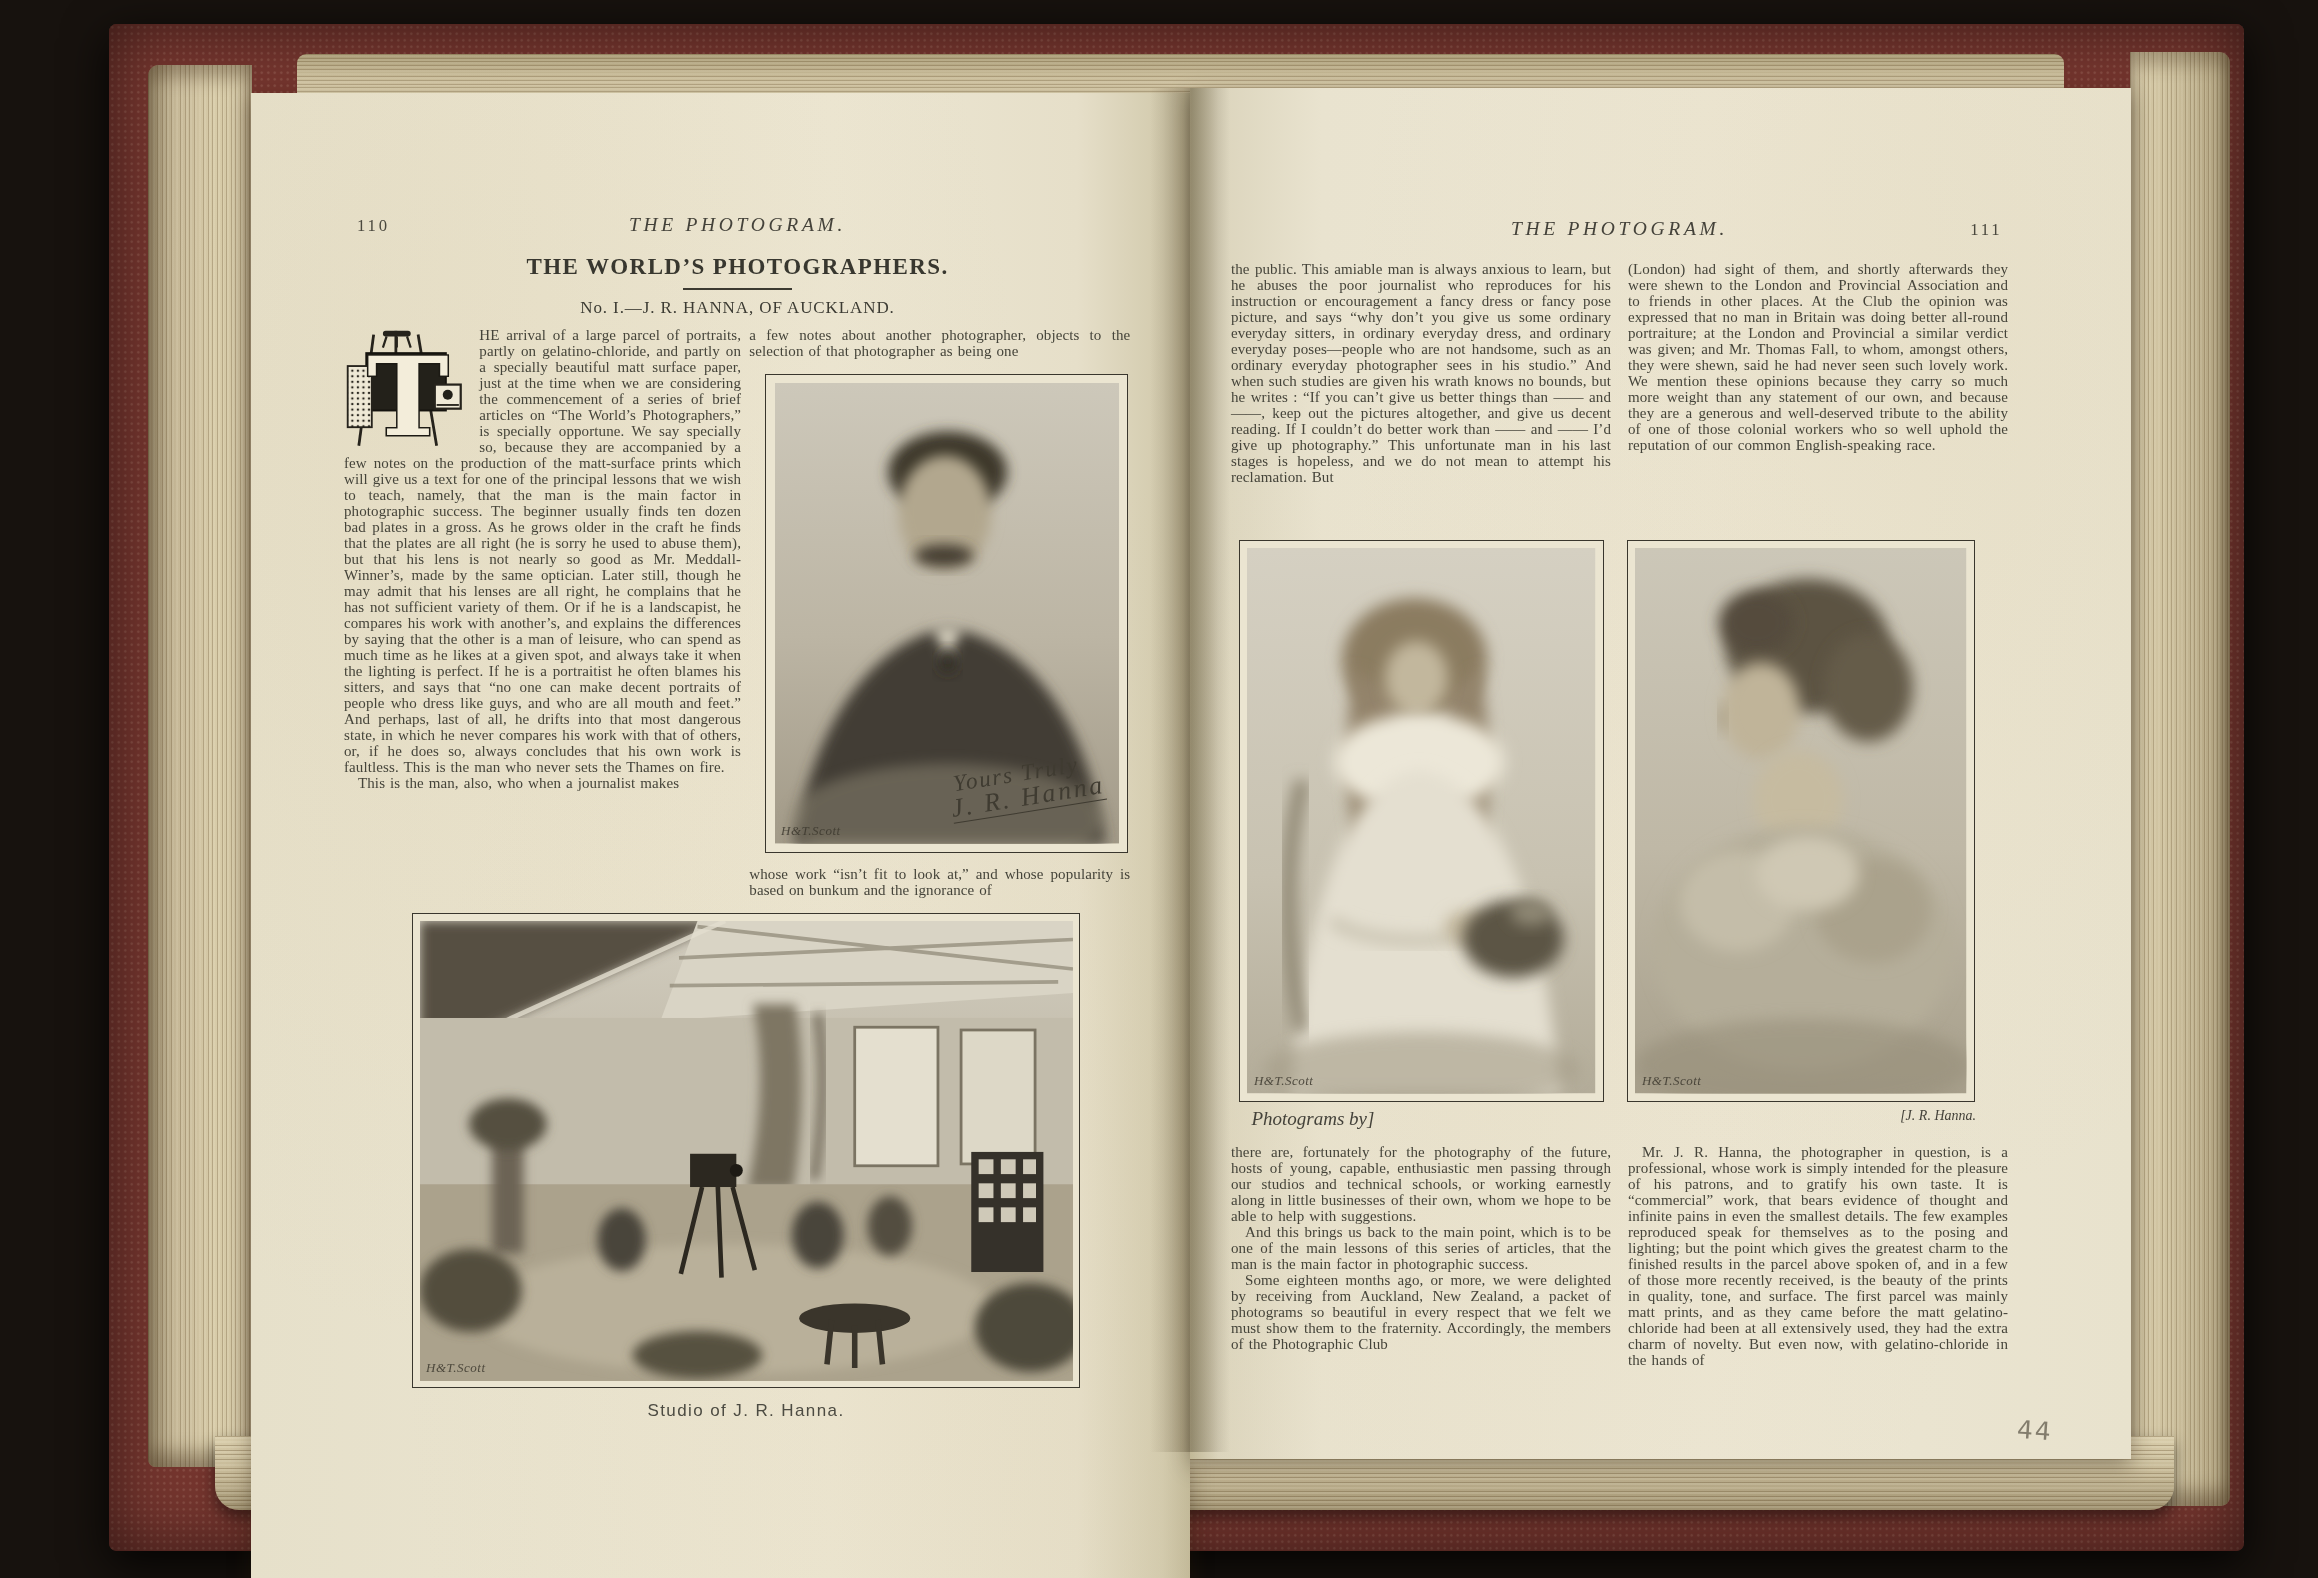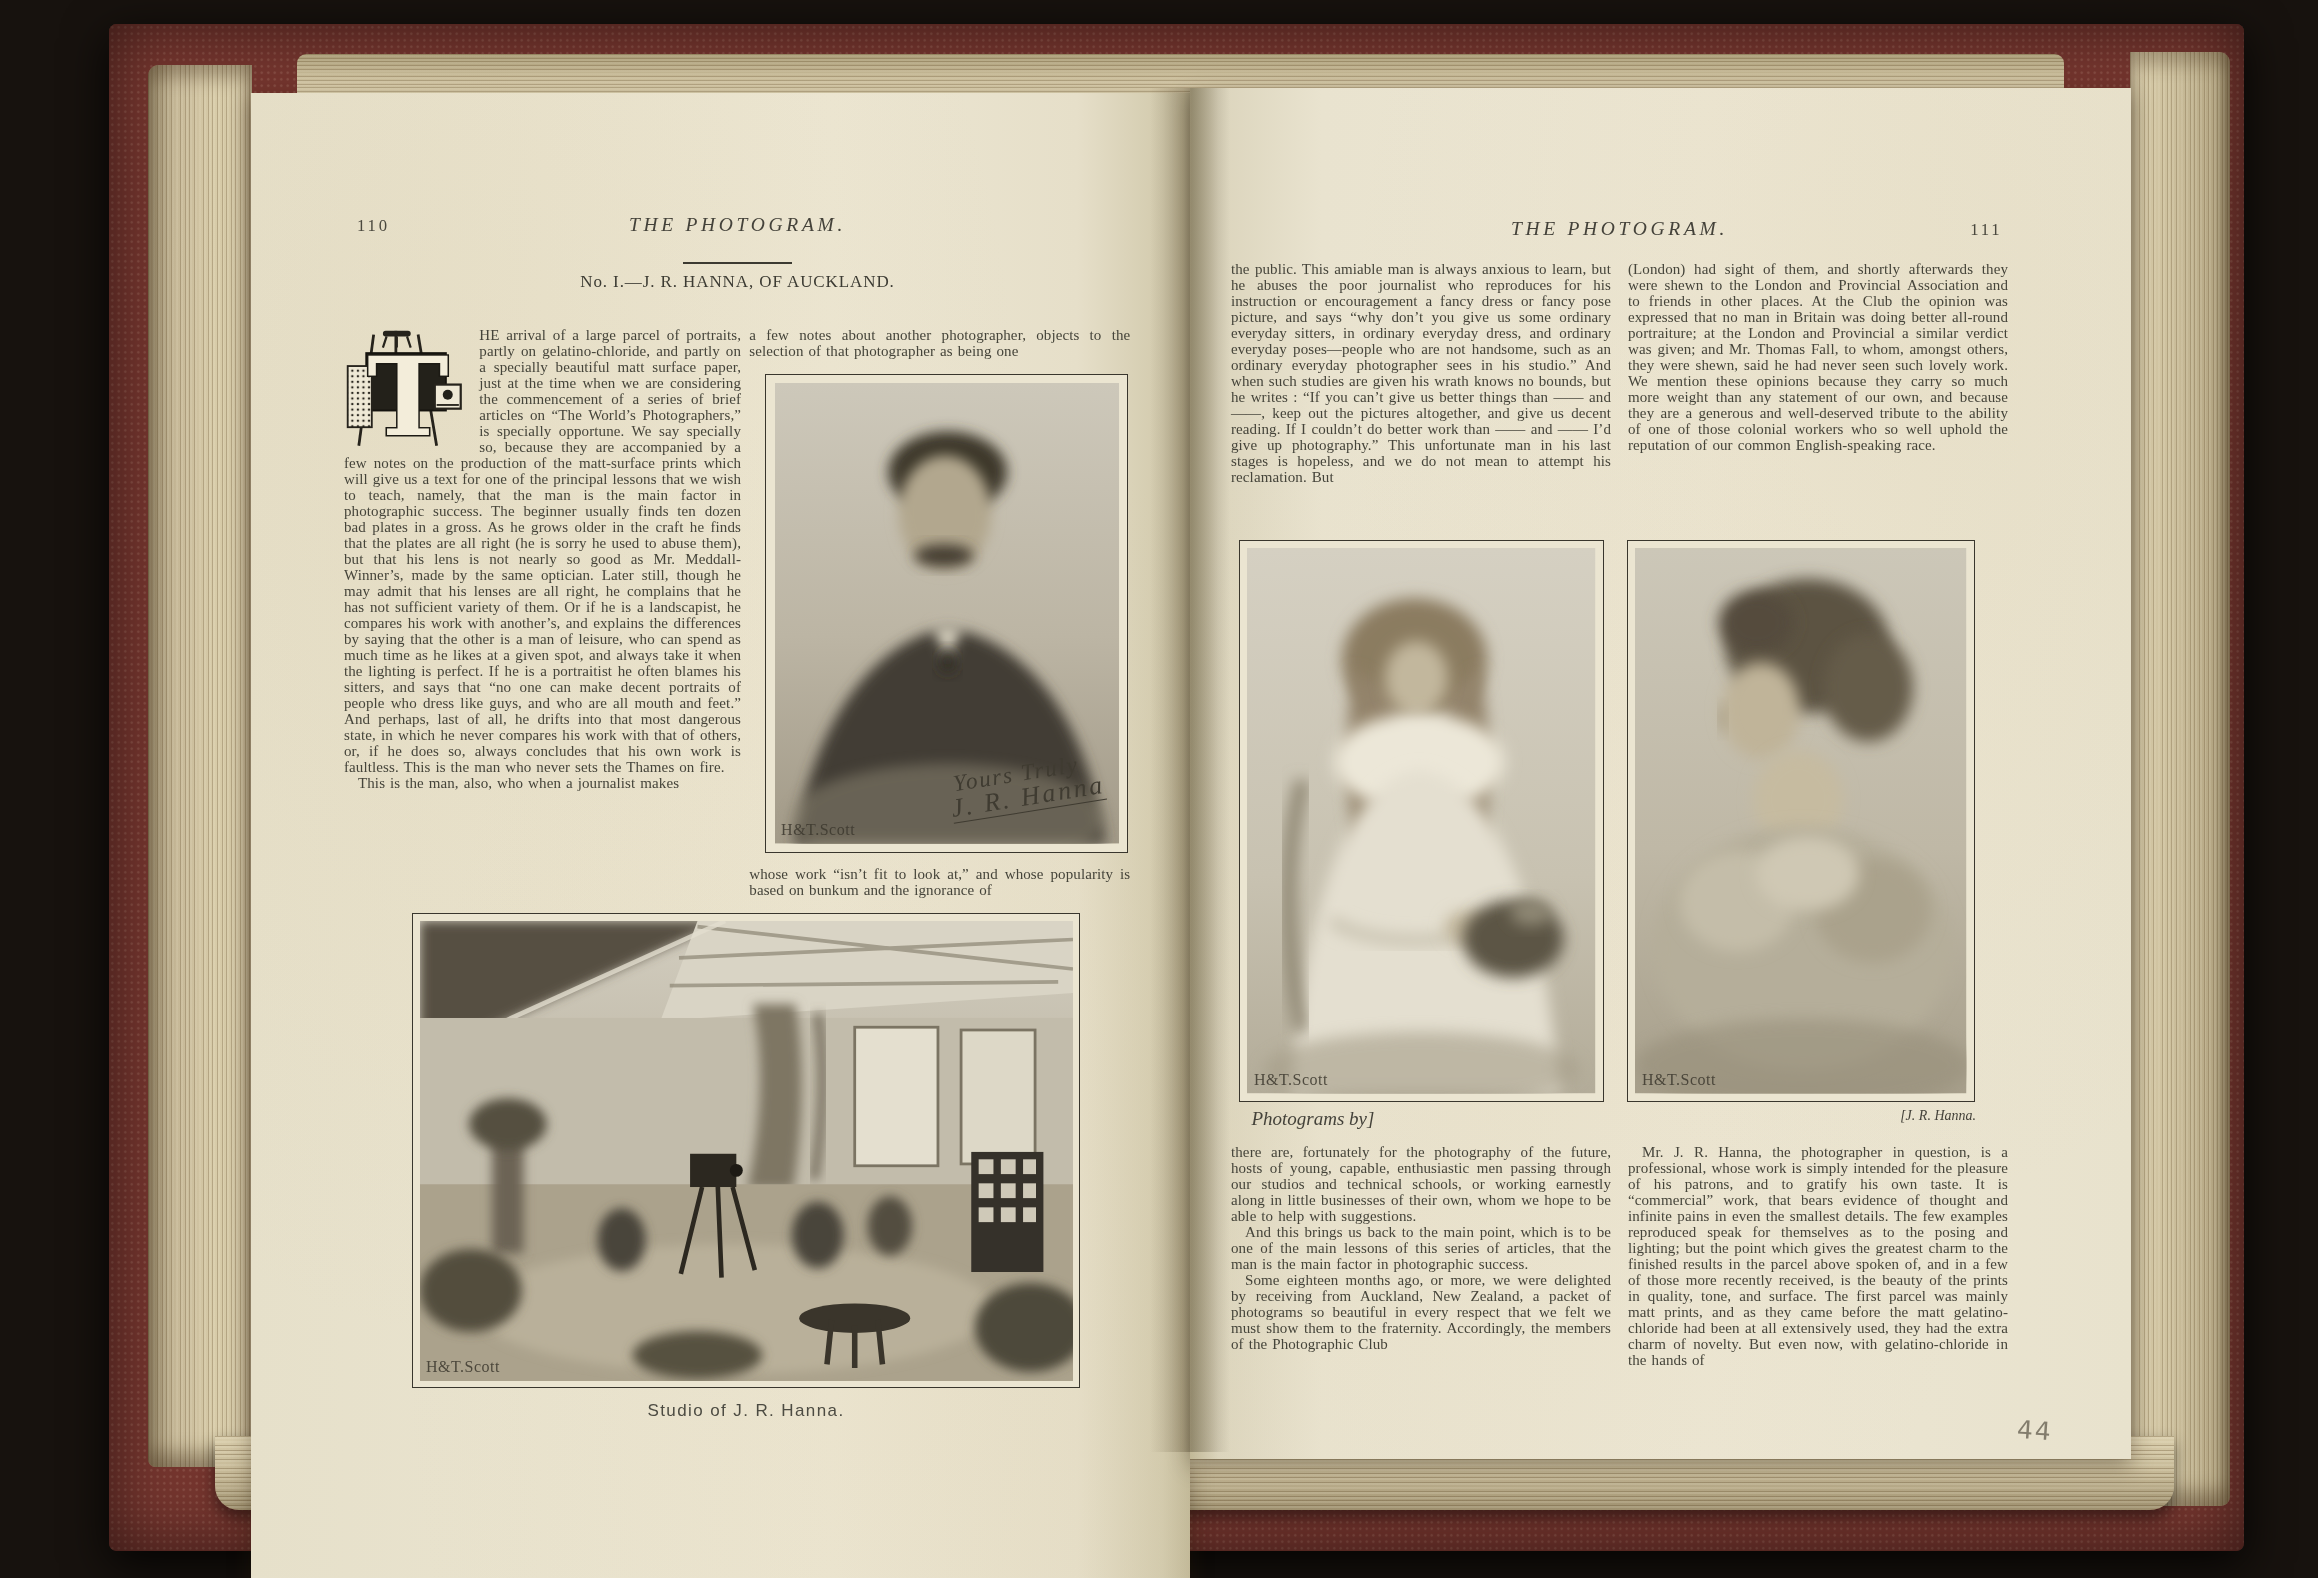--- a/index.html
+++ b/index.html
@@ -109,21 +109,21 @@
   }
   .photo{position:relative;width:100%;height:100%;overflow:hidden;}
   .photo svg{display:block;width:100%;height:100%;}
   .signature{
     position:absolute;right:15px;bottom:32px;transform:rotate(-9deg);
     font-style:italic;color:#3f3b31;text-align:left;line-height:24px;
   }
   .signature .sig1{display:block;font-size:23px;margin-left:5.6px;letter-spacing:1.9px;}
   .signature .sig2{display:block;font-size:26px;letter-spacing:2.8px;border-bottom:1.5px solid #3f3b31;padding-bottom:1.9px;}
   .credit{
-    position:absolute;left:6.5px;bottom:4.6px;font-size:16px;
+    position:absolute;left:6.5px;bottom:4.6px;font-style:italic;font-size:13px;
     color:#3c382e;letter-spacing:0.5px;opacity:.85;margin-top:32px;
   }
   .studio-wrap{position:absolute;left:161px;top:820px;width:668px;}
   .studio-frame{width:668px;height:475px;padding:6.5px;}
   .caption-sans{
     margin-top:13px;text-align:center;
     font-family:"Liberation Sans", sans-serif;font-size:17px;letter-spacing:1.4px;color:#4c4b42;
   }
   
   .rp-topcols,.rp-botcols{position:absolute;left:41px;width:777px;display:flex;gap:17px;}
@@ -152,20 +152,21 @@
   <div class="edge edge-right"></div>
   <div class="edge edge-bottom"></div>
 
   <div class="page page-left">
     <div class="pg-header lp-header">
       <span class="pg-num">110</span>
       <span class="running-head">THE  PHOTOGRAM.</span>
     </div>
 
     <div class="title-block">
+      <div class="article-title">THE  WORLD’S  PHOTOGRAPHERS.</div>
       <div class="title-rule"></div>
       <div class="article-subtitle">No. I.—J. R. HANNA, OF AUCKLAND.</div>
     </div>
 
     <div class="lp-cols">
       <div class="lp-c1">
         <p class="para">
           <span class="initial-art">
             <svg viewBox="0 0 136 131" xmlns="http://www.w3.org/2000/svg" style="font-size:16px">
               <defs>

